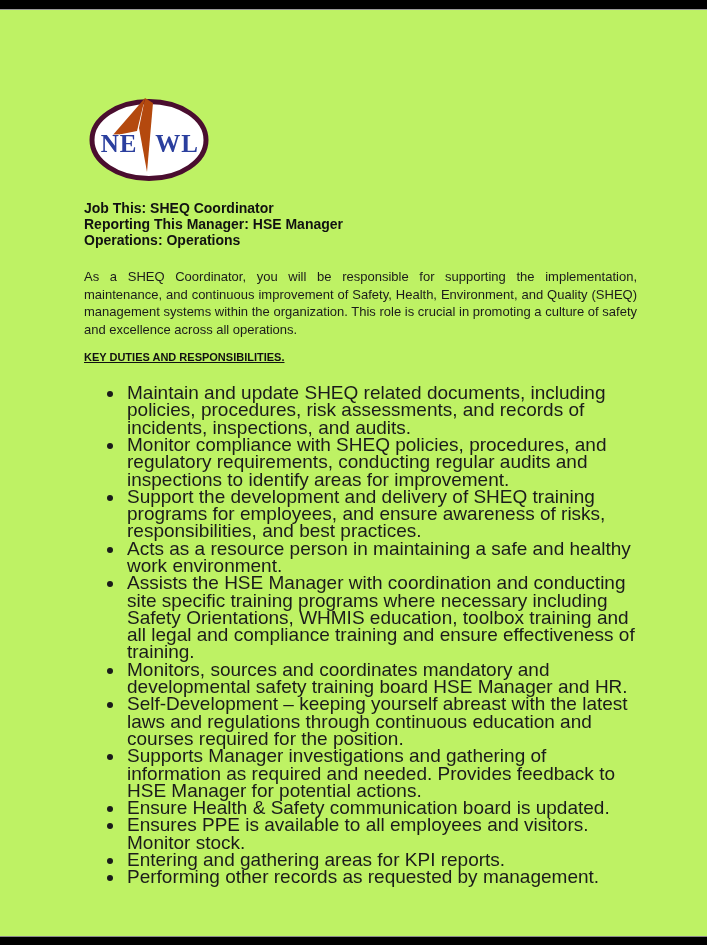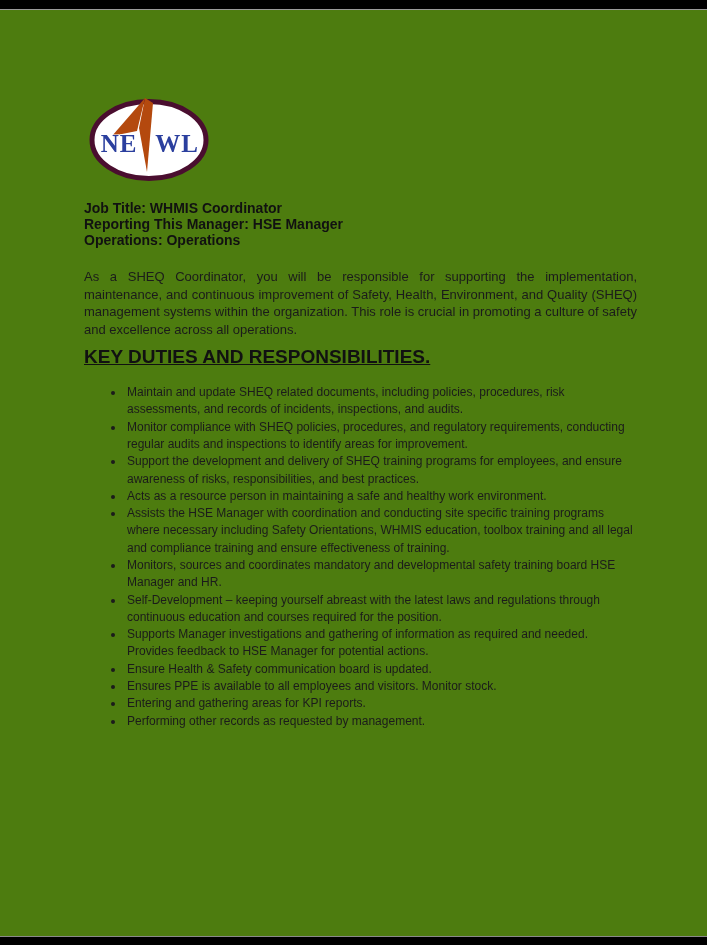--- a/index.html
+++ b/index.html
@@ -1,20 +1,20 @@
 <!DOCTYPE html>
 <html><head>
 <meta charset="utf-8">
 <style>
   html, body { margin: 0; padding: 0; background: #ffffff; }
   .page {
     position: relative;
     width: 707px;
     height: 945px;
-    background: #4d7c0f;
+    background: #bef264;
     overflow: hidden;
     font-family: "Liberation Sans", sans-serif;
     color: #1b1b1b;
   }
   .top-bar {
     position: absolute;
     top: 0; left: 0; right: 0;
     height: 9px;
     background: #000000;
     border-bottom: 1px solid #9a9a9a;
@@ -54,29 +54,29 @@
   }
   .intro {
     margin-top: 20px;
     font-size: 13px;
     line-height: 17.4px;
     text-align: justify;
   }
   .duties-heading {
     margin-top: 11px;
     font-weight: bold;
-    font-size: 19px;
+    font-size: 11px;
     line-height: 16px;
     text-decoration: underline;
     color: #111111;
   }
   ul.duties {
     margin: 19px 0 16px 0;
     padding-left: 41px;
-    font-size: 12px;
+    font-size: 19px;
     line-height: 17.3px;
     list-style: disc outside;
   }
   ul.duties li { margin: 0; padding-left: 2px; }
 </style>
 </head>
 <body>
 
 <div class="page">
   <div class="top-bar"></div>
@@ -91,21 +91,21 @@
           <polygon points="57,2 65,7 59,76 51,32"></polygon>
         </g>
         <g class="logo-letters" fill="#2b3f9e" stroke="#ffffff" stroke-width="1" paint-order="stroke" text-anchor="middle">
           <text x="31" y="56">NE</text>
           <text x="89" y="56">WL</text>
         </g>
       </svg>
     </div>
 
     <div class="title-block">
-      <div>Job Title: WHMIS Coordinator</div>
+      <div>Job This: SHEQ Coordinator</div>
       <div>Reporting This Manager: HSE Manager</div>
       <div>Operations: Operations</div>
     </div>
 
     <div class="intro">As a SHEQ Coordinator, you will be responsible for supporting the implementation, maintenance, and continuous improvement of Safety, Health, Environment, and Quality (SHEQ) management systems within the organization. This role is crucial in promoting a culture of safety and excellence across all operations.</div>
 
     <div class="duties-heading">KEY DUTIES AND RESPONSIBILITIES.</div>
 
     <ul class="duties">
       <li>Maintain and update SHEQ related documents, including policies, procedures, risk assessments, and records of incidents, inspections, and audits.</li>

